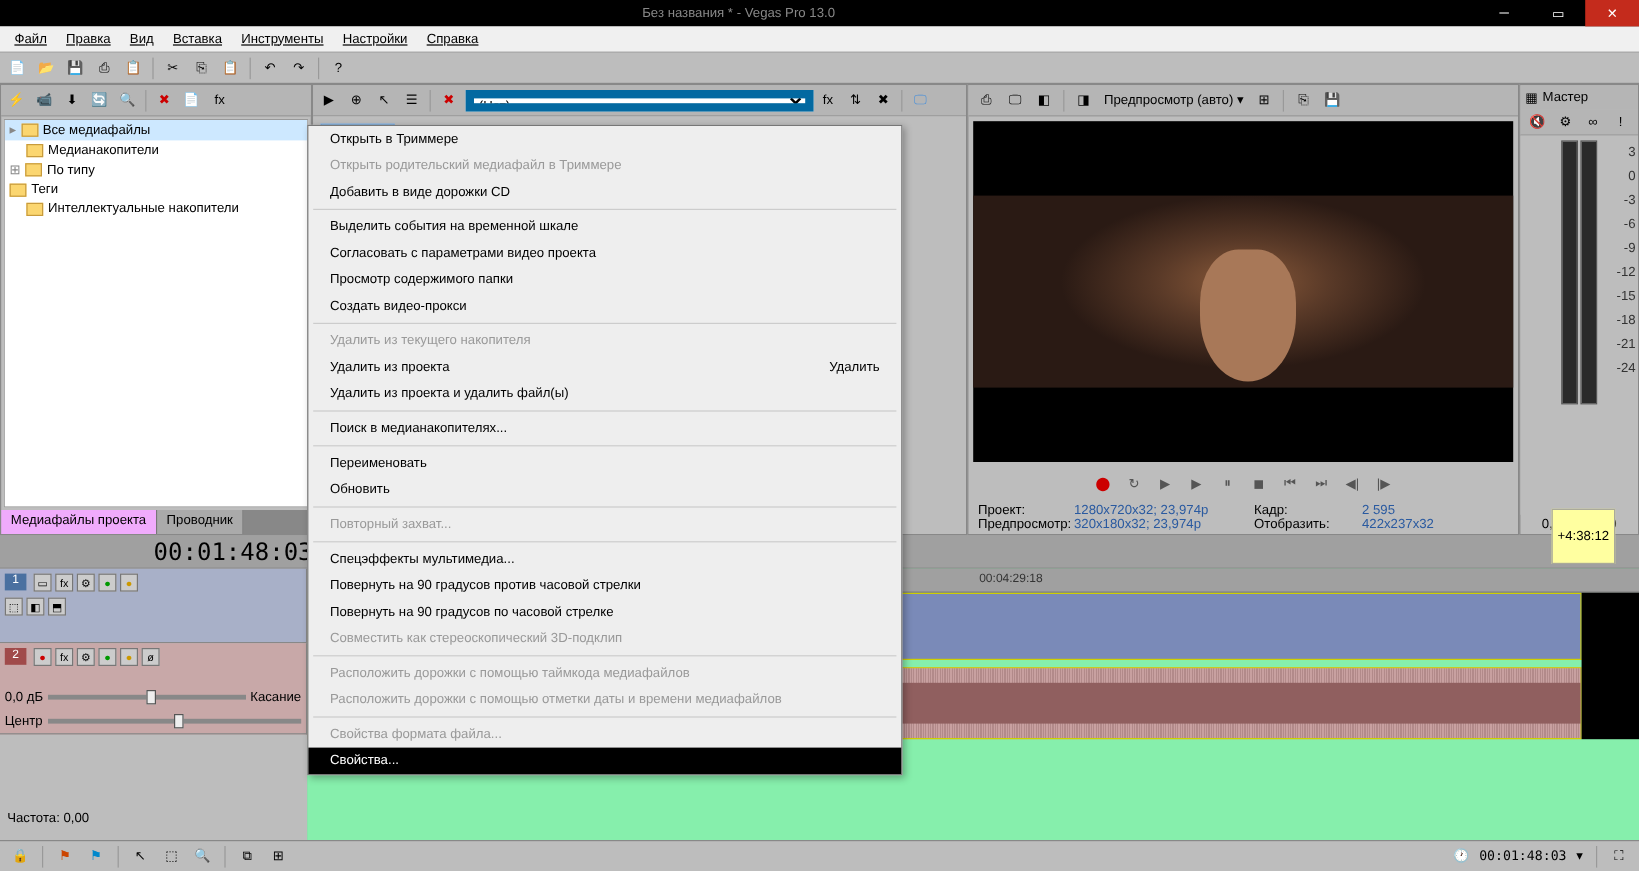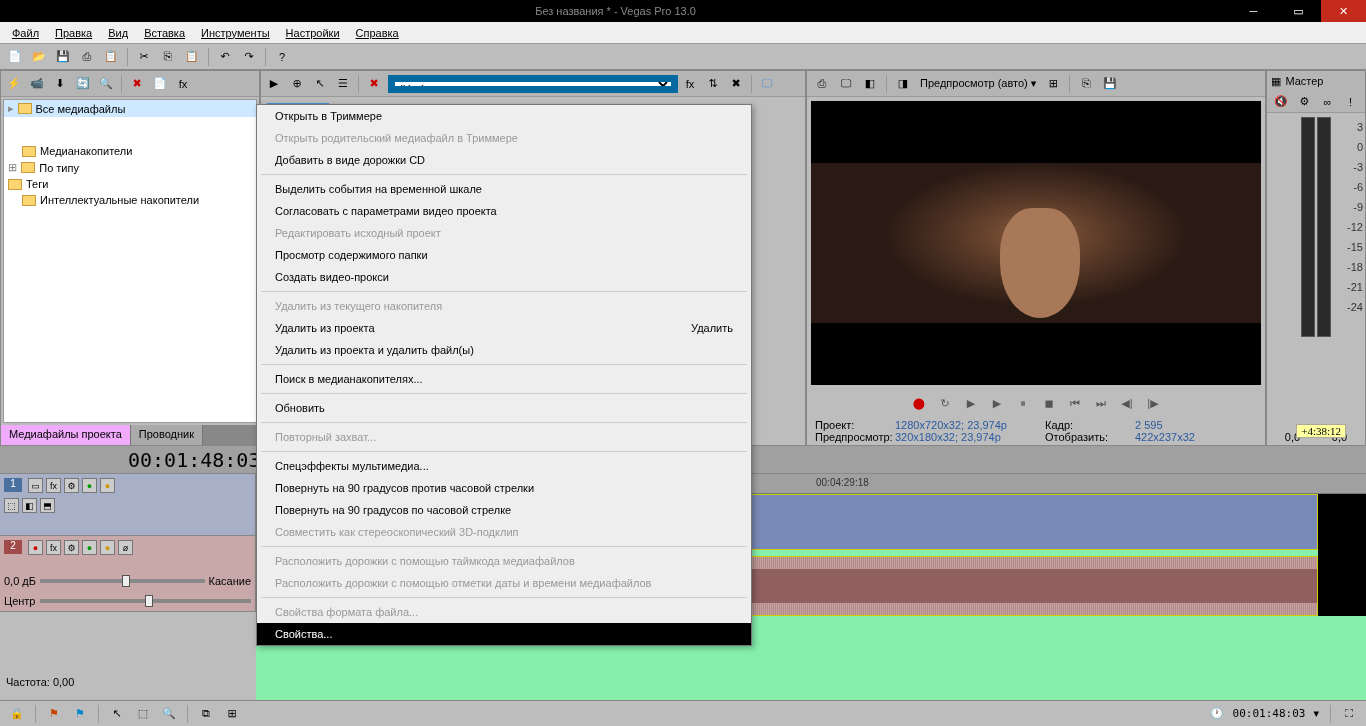--- a/index.html
+++ b/index.html
@@ -72,21 +72,21 @@
 .wave::after{content:"";position:absolute;inset:20% 0;background:linear-gradient(#8a5858,#8a5858);}
 .end-area { position:absolute; top:20px; right:0; width:48px; height:122px; background:#000;}
 .bottom-strip { height:26px; background:#bdbdbd; border-top:1px solid #888; display:flex; align-items:center; padding:0 6px; gap:4px;}
 .context-menu { position:absolute; left:256px; top:104px; width:496px; background:#eeeeee; border:1px solid #777; box-shadow:2px 2px 6px rgba(0,0,0,.3); z-index:1000; color:#000;}
 .cm-item { padding:5px 18px; display:flex; }
 .cm-item.disabled { color:#999; }
 .cm-item.sel { background:#000000; color:#fff; }
 .cm-sep { height:1px; background:#ccc; margin:3px 4px; }
 .cm-item .sc { margin-left:auto; }
 .freq-row { position:absolute; left:6px; top:676px; font-size:11px; color:#000;}
-.tc-strip{ position:absolute; right:20px; top:424px; background:#ffffa0; border:1px solid #aa9; padding:0 4px; font-family:Liberation Serif, serif; font-size:11px;}
+.tc-strip{ position:absolute; right:20px; top:424px; background:#ffffa0; border:1px solid #aa9; padding:16px 4px; font-family:Liberation Sans, sans-serif; font-size:11px;}
 select.dd { background:#fff; border:7px solid #0369a1; font-size:11px; height:18px;}
 .ruler-tc { position:absolute; top:3px; font-size:10px; color:#333;}
 </style>
 </head>
 <body>
 
 <div class="titlebar">
   <span class="title">Без названия * - Vegas Pro 13.0</span>
   <div class="wbtn">─</div>
   <div class="wbtn">▭</div>
@@ -132,21 +132,21 @@
       <div class="tbtn" style="color:#c00;">✖</div>
       <div class="tbtn">📄</div>
       <div class="tbtn">fx</div>
     </div>
     <div class="tree">
       <div class="tree-row sel">
           <span style="color:#888">▸</span>
           <span class="folder-icon"></span>
           <span>Все медиафайлы</span>
         </div>
-      <div class="tree-row" style="padding-left:18px;margin-top:26px;">
+      <div class="tree-row" style="padding-left:18px;">
           <span class="folder-icon"></span>
           <span>Медианакопители</span>
         </div>
       <div class="tree-row" style="padding-left:18px;">
           <span style="color:#888;margin-left:-14px;">⊞</span>
           <span class="folder-icon"></span>
           <span>По типу</span>
         </div>
       <div class="tree-row" style="">
           <span class="folder-icon"></span>
@@ -373,23 +373,20 @@
     <div class="cm-item">
       <span>Добавить в виде дорожки CD</span>
     </div>
     <div class="cm-sep"></div>
     <div class="cm-item">
       <span>Выделить события на временной шкале</span>
     </div>
     <div class="cm-item">
       <span>Согласовать с параметрами видео проекта</span>
     </div>
-    <div class="cm-item disabled">
-      <span>Редактировать исходный проект</span>
-    </div>
     <div class="cm-item">
       <span>Просмотр содержимого папки</span>
     </div>
     <div class="cm-item">
       <span>Создать видео-прокси</span>
     </div>
     <div class="cm-sep"></div>
     <div class="cm-item disabled">
       <span>Удалить из текущего накопителя</span>
     </div>
@@ -399,20 +396,23 @@
     </div>
     <div class="cm-item">
       <span>Удалить из проекта и удалить файл(ы)</span>
     </div>
     <div class="cm-sep"></div>
     <div class="cm-item">
       <span>Поиск в медианакопителях...</span>
     </div>
     <div class="cm-sep"></div>
     <div class="cm-item">
+      <span>Переименовать</span>
+    </div>
+    <div class="cm-item">
       <span>Обновить</span>
     </div>
     <div class="cm-sep"></div>
     <div class="cm-item disabled">
       <span>Повторный захват...</span>
     </div>
     <div class="cm-sep"></div>
     <div class="cm-item">
       <span>Спецэффекты мультимедиа...</span>
     </div>

